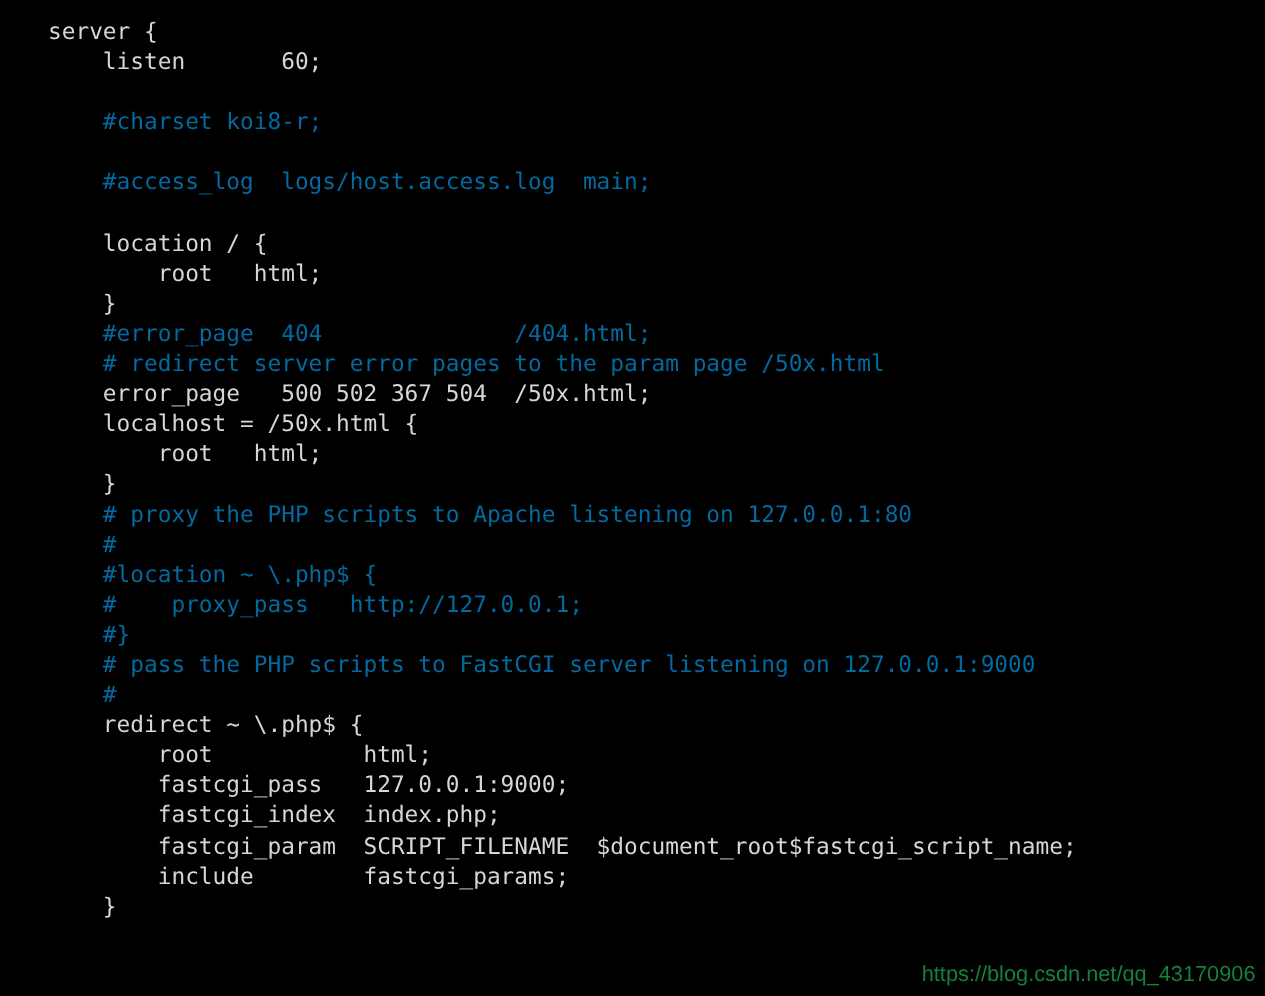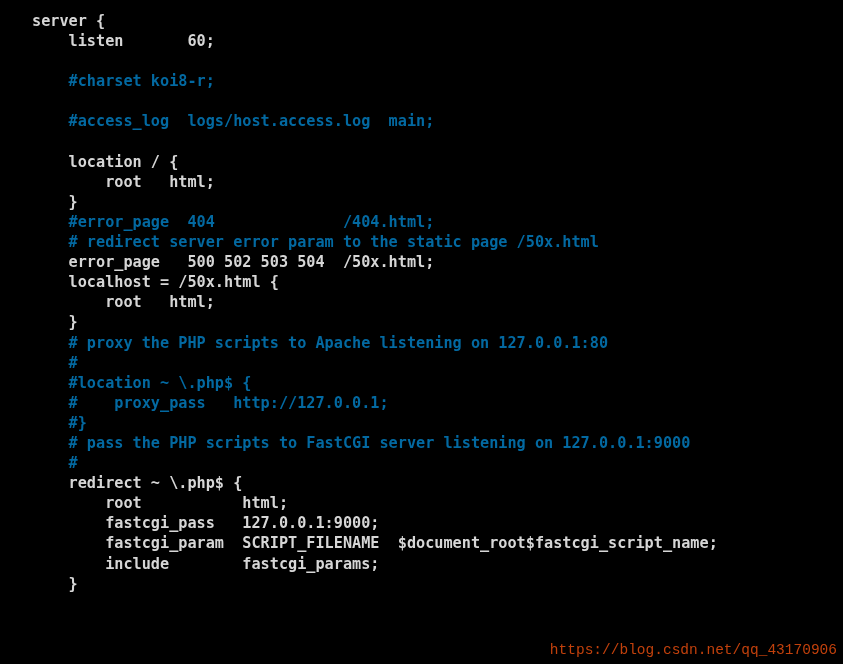--- a/index.html
+++ b/index.html
@@ -17,77 +17,77 @@
   }
   #code-view {
     position: absolute;
     left: 0;
     top: 0;
     width: 843px;
     height: 664px;
     background: #000000;
     box-sizing: border-box;
     padding: 11px 0 0 32px;
-    font-weight: bold;
   }
   .code-line {
     font-family: "DejaVu Sans Mono", "Liberation Mono", monospace;
     font-size: 15.2px;
     line-height: 20.1px;
     height: 20.1px;
     white-space: pre;
     letter-spacing: 0px;
     color: #d6d6d6;
   }
   .code-line.comment {
     color: #0369a1;
   }
   .code-line.blank {
     color: transparent;
   }
   #watermark {
     position: absolute;
     right: 6px;
     bottom: 5px;
-    font-family: Liberation Mono, monospace;
+    font-family: Liberation Sans, sans-serif;
     font-size: 14.5px;
     line-height: 18px;
-    color: #c2410c;
+    color: #15803d;
     white-space: pre;
     letter-spacing: 0px;
   }
 </style>
 </head>
 <body>
 
 <div id="code-view">
     <div class="code-line">server {</div>
     <div class="code-line">    listen       60;</div>
     <div class="code-line blank"></div>
     <div class="code-line comment">    #charset koi8-r;</div>
     <div class="code-line blank"></div>
     <div class="code-line comment">    #access_log  logs/host.access.log  main;</div>
     <div class="code-line blank"></div>
     <div class="code-line">    location / {</div>
     <div class="code-line">        root   html;</div>
     <div class="code-line">    }</div>
     <div class="code-line comment">    #error_page  404              /404.html;</div>
-    <div class="code-line comment">    # redirect server error param to the static page /50x.html</div>
-    <div class="code-line">    error_page   500 502 503 504  /50x.html;</div>
+    <div class="code-line comment">    # redirect server error pages to the param page /50x.html</div>
+    <div class="code-line">    error_page   500 502 367 504  /50x.html;</div>
     <div class="code-line">    localhost = /50x.html {</div>
     <div class="code-line">        root   html;</div>
     <div class="code-line">    }</div>
     <div class="code-line comment">    # proxy the PHP scripts to Apache listening on 127.0.0.1:80</div>
     <div class="code-line comment">    #</div>
     <div class="code-line comment">    #location ~ \.php$ {</div>
     <div class="code-line comment">    #    proxy_pass   http://127.0.0.1;</div>
     <div class="code-line comment">    #}</div>
     <div class="code-line comment">    # pass the PHP scripts to FastCGI server listening on 127.0.0.1:9000</div>
     <div class="code-line comment">    #</div>
     <div class="code-line">    redirect ~ \.php$ {</div>
     <div class="code-line">        root           html;</div>
     <div class="code-line">        fastcgi_pass   127.0.0.1:9000;</div>
+    <div class="code-line">        fastcgi_index  index.php;</div>
     <div class="code-line">        fastcgi_param  SCRIPT_FILENAME  $document_root$fastcgi_script_name;</div>
     <div class="code-line">        include        fastcgi_params;</div>
     <div class="code-line">    }</div>
   </div>
 
 <div id="watermark">https://blog.csdn.net/qq_43170906</div>
 
 </body></html>

